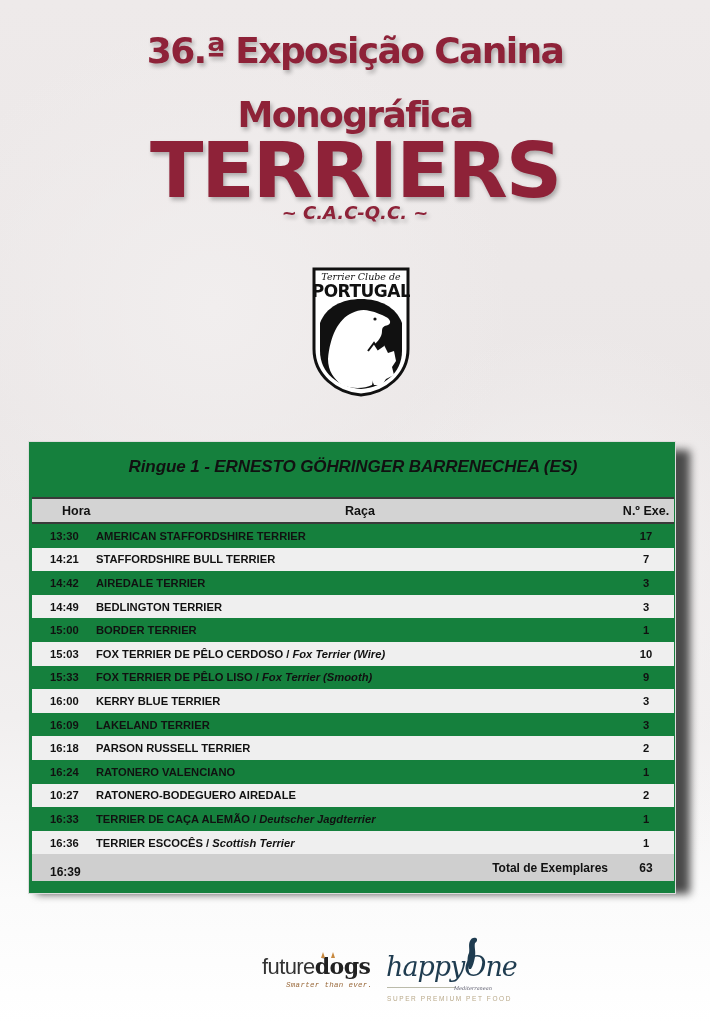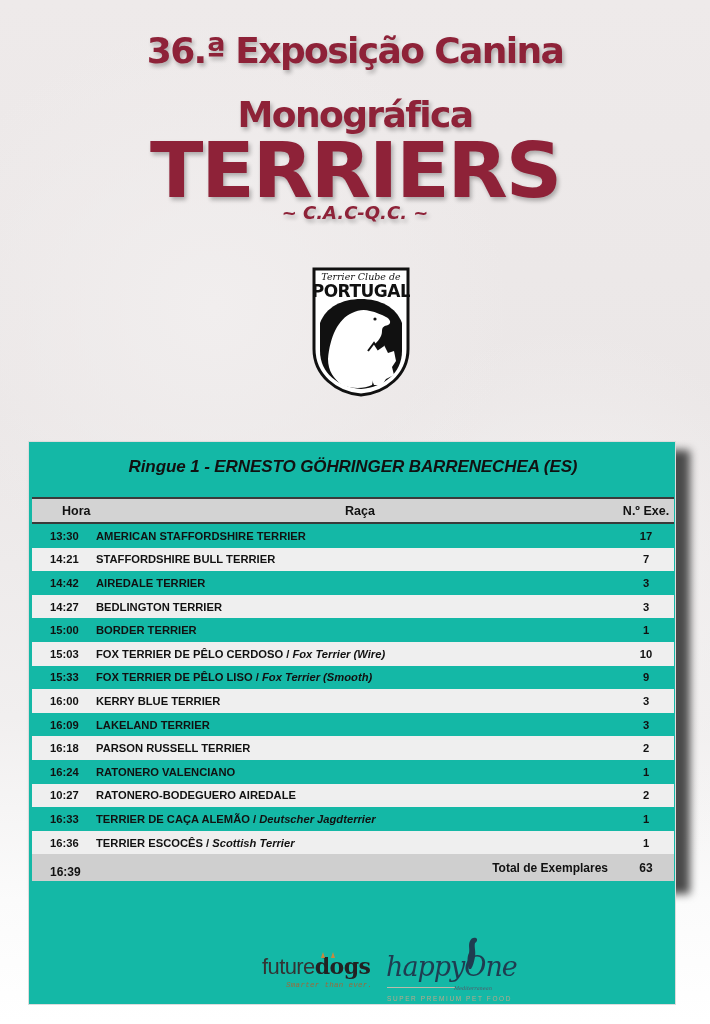--- a/index.html
+++ b/index.html
@@ -34,22 +34,22 @@
     .logo svg { width: 100%; height: 100%; display: block; }
 
     
     .card-shadow {
       position: absolute; left: 36px; top: 450px; width: 654px; height: 444px;
       background: #4a4a4a;
       filter: blur(4px);
       border-radius: 2px;
     }
     .card {
-      position: absolute; left: 28px; top: 441px; width: 648px; height: 564px;
-      background: #14b8a6;
+      position: absolute; left: 28px; top: 441px; width: 648px; height: 453px;
+      background: #15803d;
       border: 1px solid #dcdcdc;
     }
     .ring-title {
       position: absolute; left: 0; top: 15px; width: 648px; text-align: center;
       font-size: 17px; font-weight: bold; font-style: italic; color: #111;
       letter-spacing: -0.1px;
     }
     .table {
       position: absolute; left: 3px; top: 55px; width: 642px;
     }
@@ -166,21 +166,21 @@
         <div class="c-hora">14:21</div>
         <div class="c-raca"><span>STAFFORDSHIRE BULL TERRIER</span><span class="it"></span></div>
         <div class="c-num">7</div>
       </div>
       <div class="row">
         <div class="c-hora">14:42</div>
         <div class="c-raca"><span>AIREDALE TERRIER</span><span class="it"></span></div>
         <div class="c-num">3</div>
       </div>
       <div class="row">
-        <div class="c-hora">14:27</div>
+        <div class="c-hora">14:49</div>
         <div class="c-raca"><span>BEDLINGTON TERRIER</span><span class="it"></span></div>
         <div class="c-num">3</div>
       </div>
       <div class="row">
         <div class="c-hora">15:00</div>
         <div class="c-raca"><span>BORDER TERRIER</span><span class="it"></span></div>
         <div class="c-num">1</div>
       </div>
       <div class="row">
         <div class="c-hora">15:03</div>

